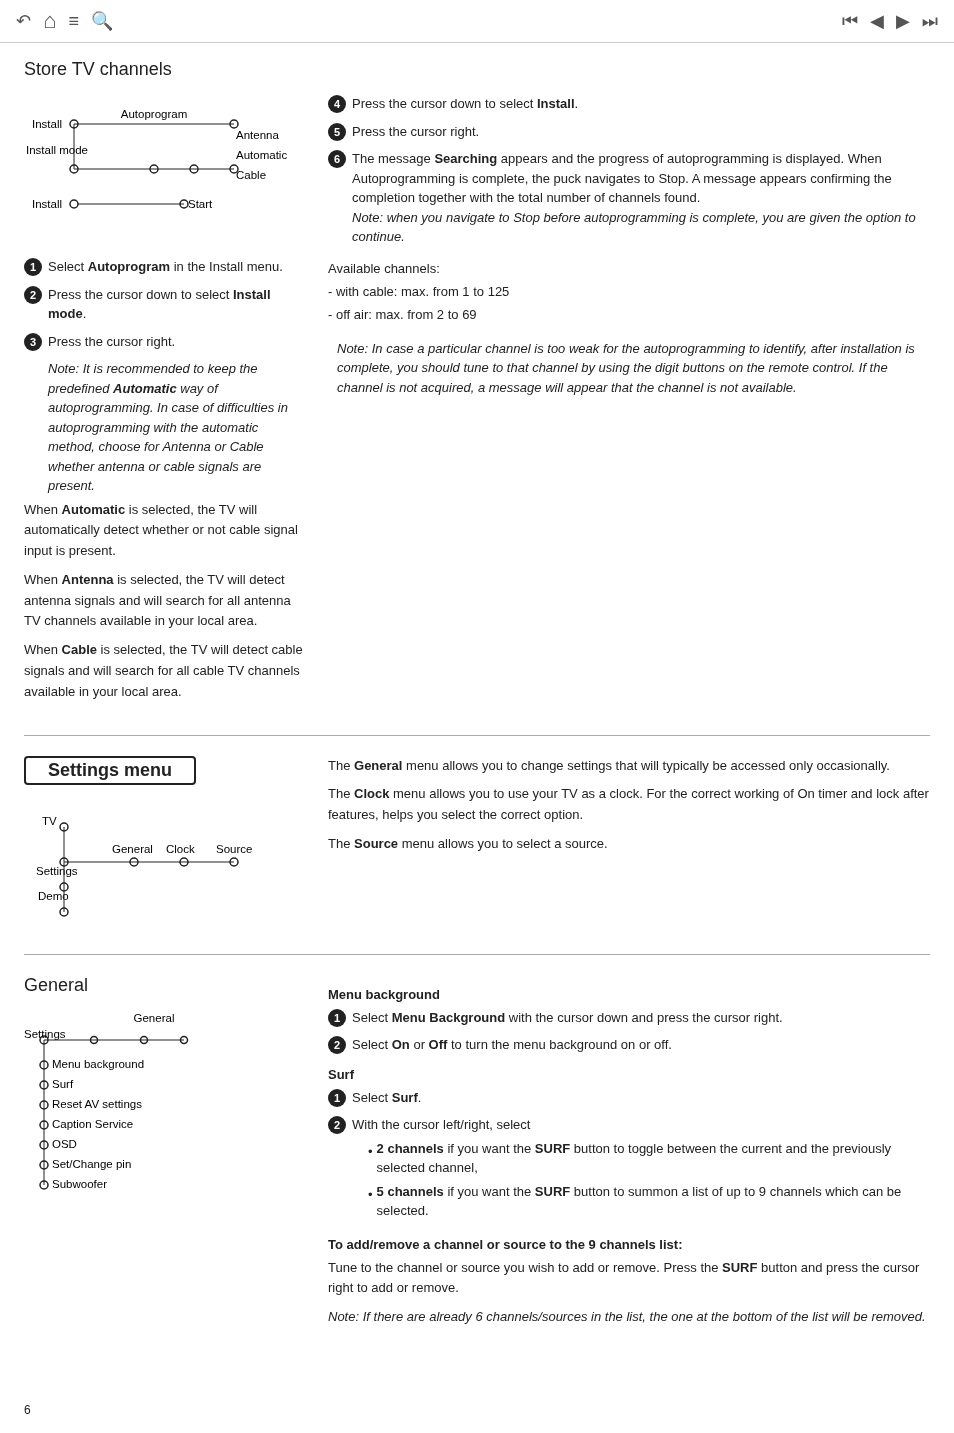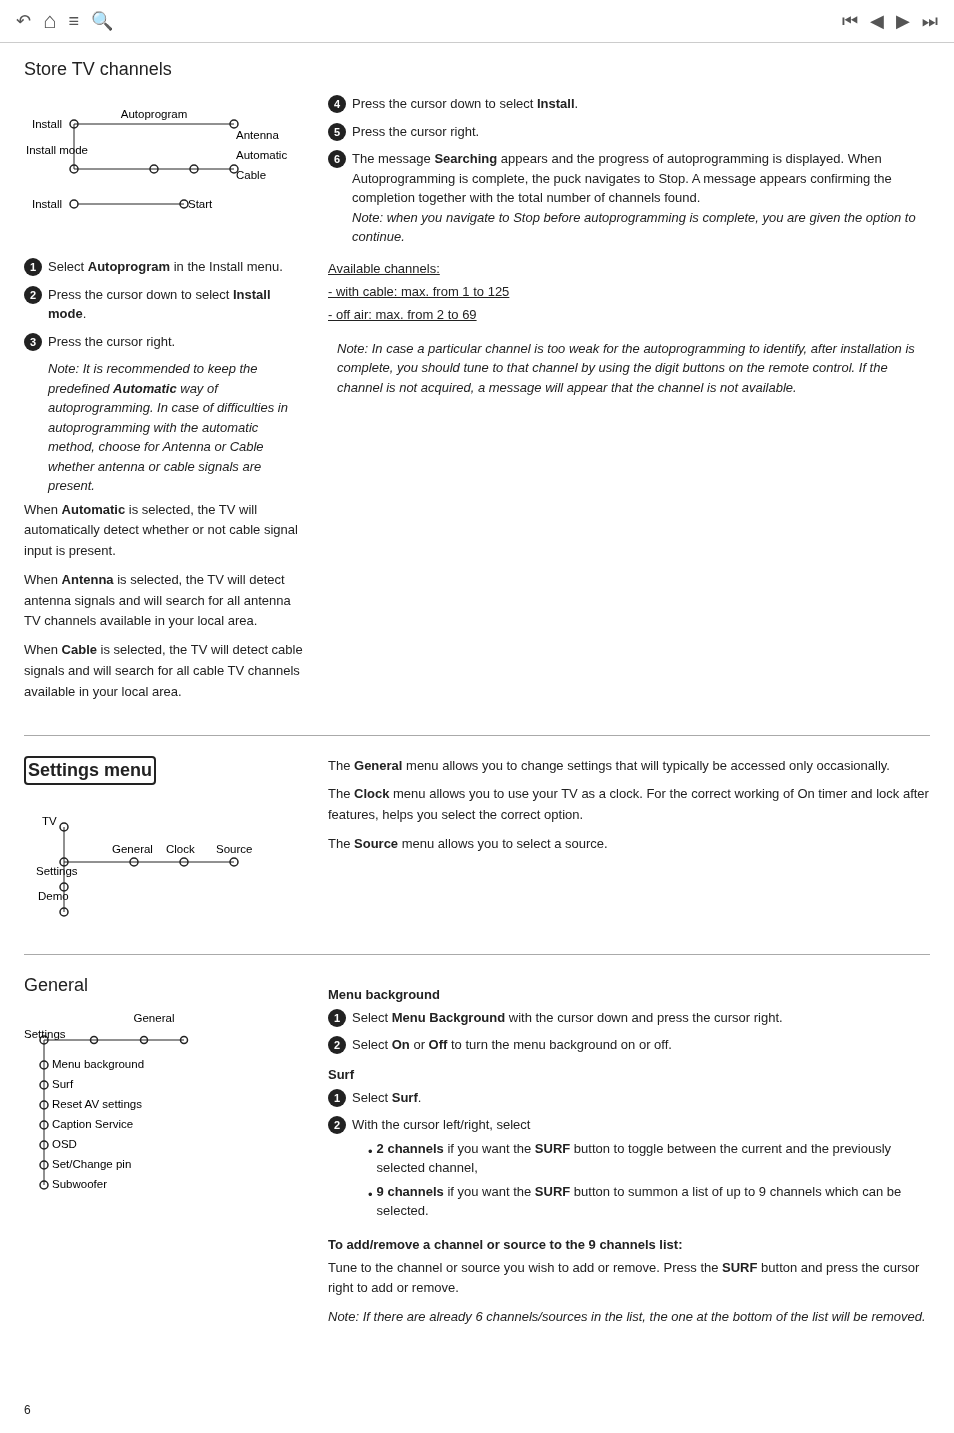--- a/index.html
+++ b/index.html
@@ -56,21 +56,21 @@
       font-size: 18px;
       font-weight: normal;
       margin-bottom: 14px;
     }
     .section-title-boxed {
       font-size: 18px;
       font-weight: bold;
       display: inline-block;
       border: 2px solid #222;
       border-radius: 4px;
-      padding: 2px 2px;
+      padding: 2px 22px;
       margin-bottom: 14px;
     }
 
     
     .two-col {
       display: flex;
       gap: 24px;
     }
     .col-left {
       width: 280px;
@@ -150,21 +150,20 @@
     }
     .bullet-dot {
       margin-top: 3px;
       flex-shrink: 0;
     }
 
     
     .available-channels {
       margin-top: 10px;
       line-height: 1.8;
-      text-decoration: underline;
     }
 
     
     .settings-diagram {
       font-size: 12px;
       margin: 8px 0 10px 10px;
     }
 
     
     .general-diagram {
@@ -460,21 +459,21 @@
             <span class="step-num">2</span>
             <span class="step-content">
               With the cursor left/right, select
               <ul class="sub-list">
                 <li>
                   <span class="bullet-dot">•</span>
                   <span><b>2 channels</b> if you want the <b>SURF</b> button to toggle between the current and the previously selected channel,</span>
                 </li>
                 <li>
                   <span class="bullet-dot">•</span>
-                  <span><b>9 channels</b> if you want the <b>SURF</b> button to summon a list of up to 9 channels which can be selected.</span>
+                  <span><b>5 channels</b> if you want the <b>SURF</b> button to summon a list of up to 9 channels which can be selected.</span>
                 </li>
               </ul>
             </span>
           </li>
         </ul>
 
         <div class="sub-heading">To add/remove a channel or source to the 9 channels list:</div>
         <p class="body-text">
           Tune to the channel or source you wish to add or remove. Press the <b>SURF</b> button and press the cursor right to add or remove.
         </p>

